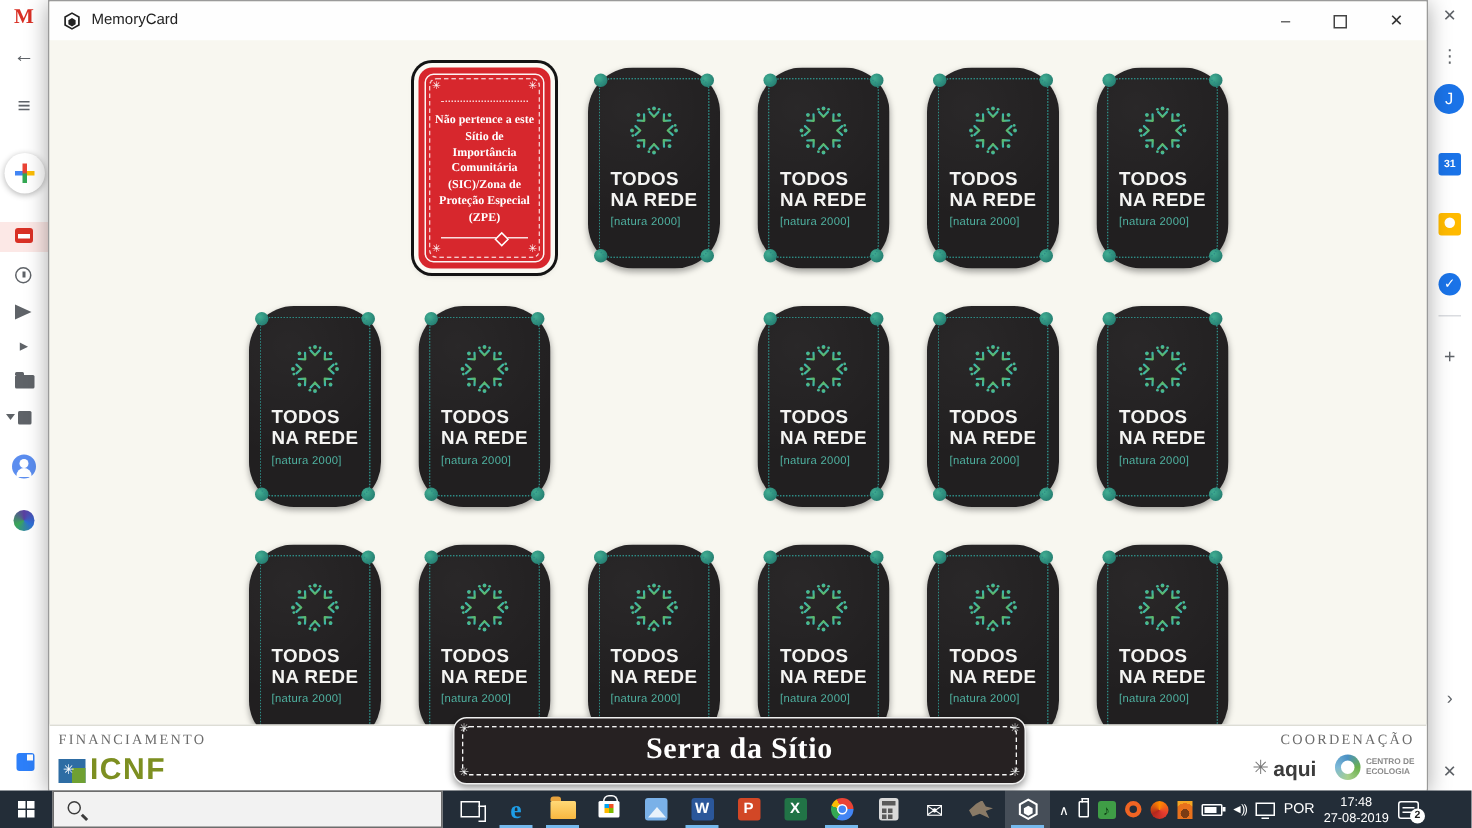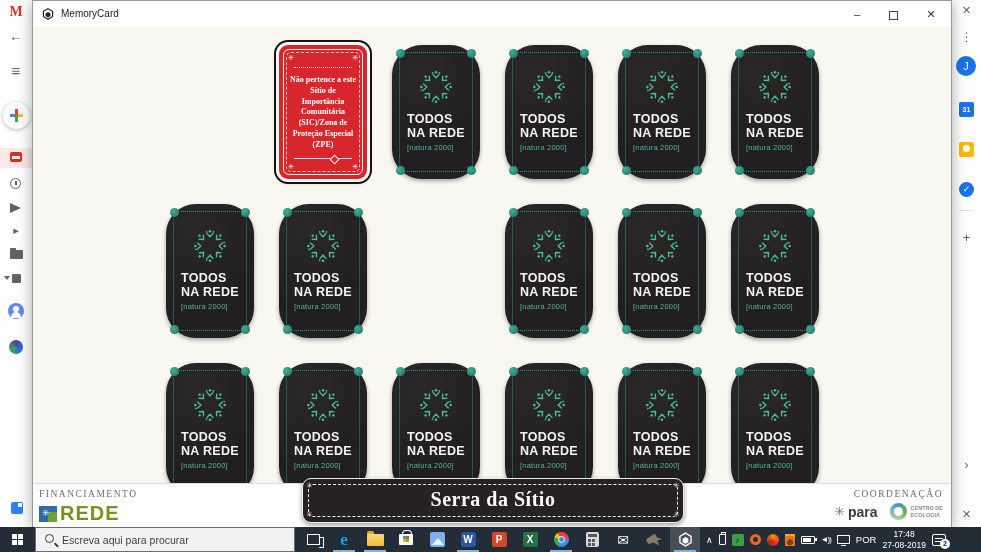--- a/index.html
+++ b/index.html
@@ -1298,50 +1298,49 @@
       <span class="bn-orn br">✳</span>
       <div class="bn-inner"></div>
       <div class="bn-title">Serra da Sítio</div>
     </div>
 
     <div class="footer">
       <div class="fin">
         <div class="fin-label">FINANCIAMENTO</div>
         <div class="icnf">
           <span class="icnf-mark"></span>
-          <span class="icnf-text">REDE</span>
+          <span class="icnf-text">ICNF</span>
         </div>
       </div>
       <div class="coord">
         <div class="coord-label">COORDENAÇÃO</div>
         <div class="coord-logos">
           <span class="keep">
             <span class="keep-flake">✳</span>
-            <span class="keep-text">para</span>
+            <span class="keep-text">aqui</span>
           </span>
           <span class="centro">
             <span class="ring"></span>
             <span class="centro-text">
               <span>CENTRO DE</span><br>
               <span>ECOLOGIA</span>
             </span>
           </span>
         </div>
       </div>
     </div>
   </div>
 </div>
 
 <div class="taskbar">
   <div class="tb startbtn">
       <span class="winlogo"></span>
     </div>
   <div class="tb searchbox">
     <span class="mag"></span>
-    <input placeholder="Escreva aqui para procurar" style="">
   </div>
   <div class="tb app" style="left:298px;">
       <span class="taskview-ic"></span>
     </div>
   <div class="tb app running" style="left:329px;">
       <span class="edge-ic">e</span>
     </div>
   <div class="tb app running" style="left:360px;">
       <span class="folder-ic"></span>
     </div>

